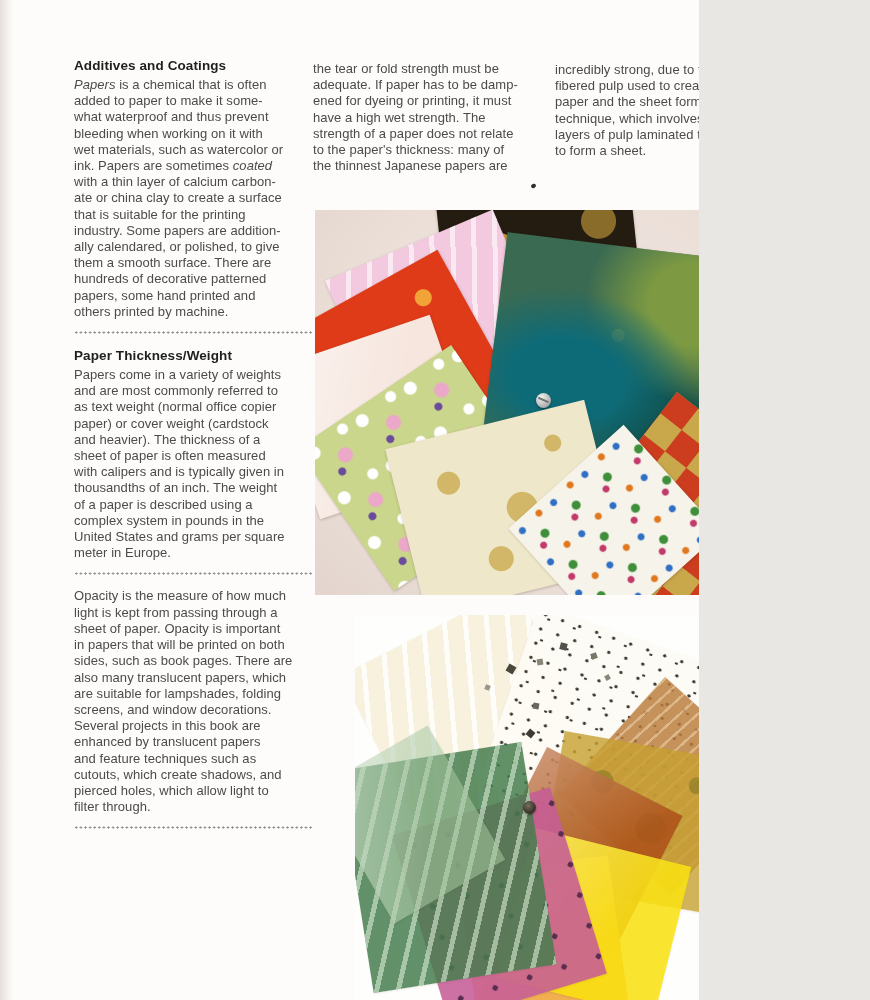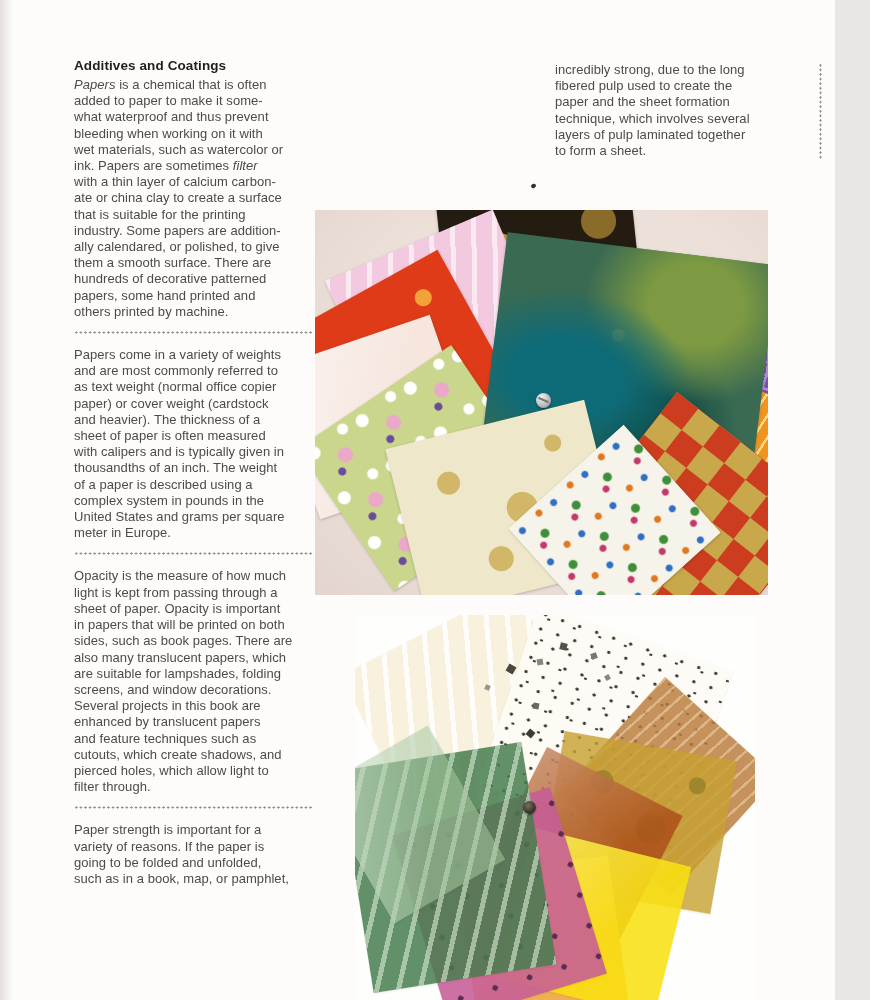--- a/index.html
+++ b/index.html
@@ -1,16 +1,16 @@
 <!DOCTYPE html>
 <html><head>
 <meta charset="utf-8">
 <style>
   html,body{margin:0;padding:0;background:#e9e7e4;}
-  .page{position:relative;width:835px;height:1000px;background:#fdfcfa;overflow:hidden;
+  .page{position:relative;width:699px;height:1000px;background:#fdfcfa;overflow:hidden;
         font-family:"Liberation Sans",sans-serif;}
   .left-edge{position:absolute;left:0;top:0;bottom:0;width:13px;
         background:linear-gradient(90deg,#e5dfdd 0%,#f3efed 55%,rgba(253,252,250,0) 100%);}
   .col{position:absolute;}
   .col-left{left:74px;top:57px;width:238px;}
   .col-mid{left:313px;top:61px;width:232px;}
   .col-right{left:555px;top:62px;width:228px;}
   h3.sec{font-size:13.5px;line-height:17px;color:#1f1f1f;margin:0 0 3px;font-weight:bold;letter-spacing:.1px;}
   p.body{font-size:13px;line-height:16.2px;color:#4b4b4b;margin:0;white-space:pre-line;letter-spacing:.05px;}
   .dotted-rule{height:3px;margin:11px 0 13px;
@@ -50,34 +50,35 @@
   <div class="left-edge"></div>
 
   <div class="col col-left">
     <section>
       <h3 class="sec">Additives and Coatings</h3>
       <p class="body"><i>Papers</i><span> is a chemical that is often
 added to paper to make it some-
 what waterproof and thus prevent
 bleeding when working on it with
 wet materials, such as watercolor or
-ink. Papers are sometimes </span><i>filter</i><span>
+ink. Papers are sometimes </span><i>coated</i><span>
 with a thin layer of calcium carbon-
 ate or china clay to create a surface
 that is suitable for the printing
 industry. Some papers are addition-
 ally calendared, or polished, to give
 them a smooth surface. There are
 hundreds of decorative patterned
 papers, some hand printed and
 others printed by machine.</span></p>
     </section>
     <div class="dotted-rule"></div>
 
     <section>
+      <h3 class="sec">Paper Thickness/Weight</h3>
       <p class="body">Papers come in a variety of weights
 and are most commonly referred to
 as text weight (normal office copier
 paper) or cover weight (cardstock
 and heavier). The thickness of a
 sheet of paper is often measured
 with calipers and is typically given in
 thousandths of an inch. The weight
 of a paper is described using a
 complex system in pounds in the
@@ -98,27 +99,32 @@
 Several projects in this book are
 enhanced by translucent papers
 and feature techniques such as
 cutouts, which create shadows, and
 pierced holes, which allow light to
 filter through.</p>
     </section>
     <div class="dotted-rule"></div>
 
     <section>
-      <p class="body">Paper strength is important for a
-variety of reasons. If the paper is
-going to be folded and unfolded,
-such as in a book, map, or pamphlet,</p>
     </section>
   </div>
 
+  <div class="col col-mid">
+    <p class="body">the tear or fold strength must be
+adequate. If paper has to be damp-
+ened for dyeing or printing, it must
+have a high wet strength. The
+strength of a paper does not relate
+to the paper's thickness: many of
+the thinnest Japanese papers are</p>
+  </div>
 
   <div class="col col-right">
     <p class="body">incredibly strong, due to the long
 fibered pulp used to create the
 paper and the sheet formation
 technique, which involves several
 layers of pulp laminated together
 to form a sheet.</p>
   </div>
 

